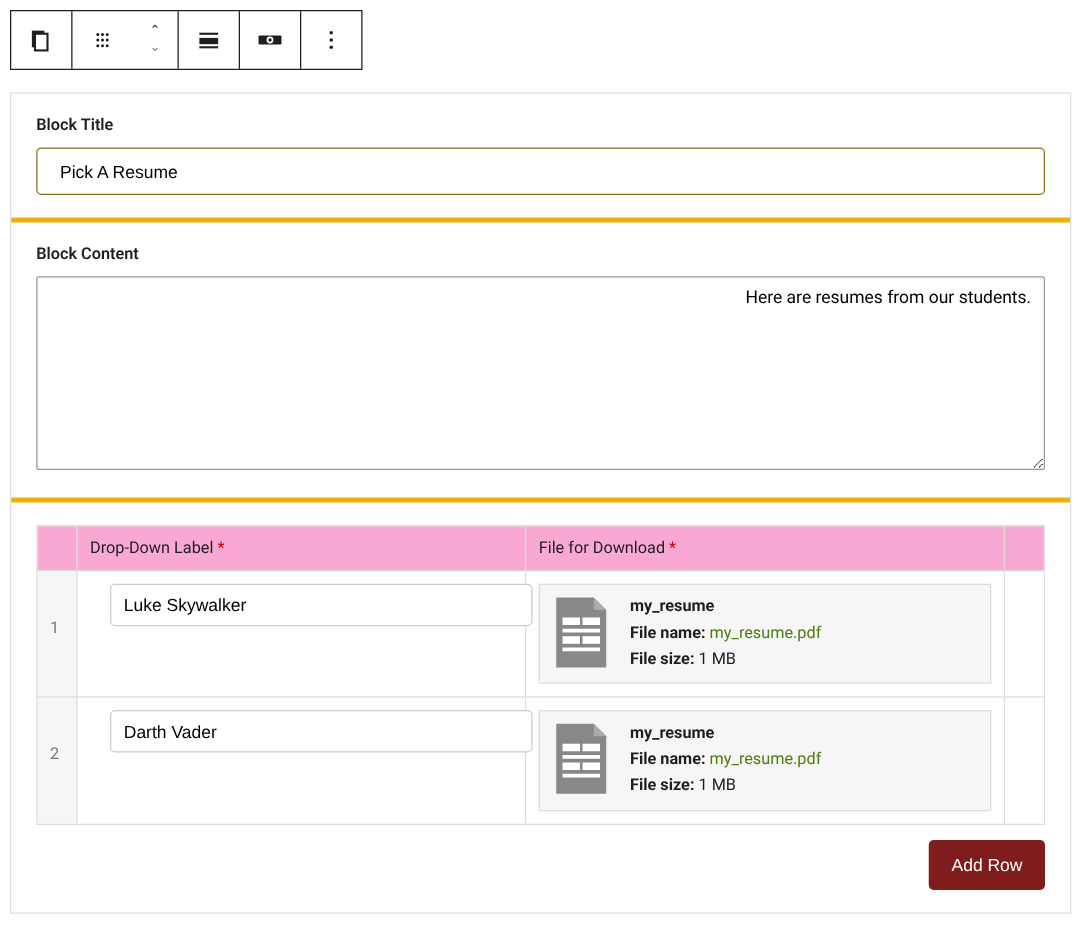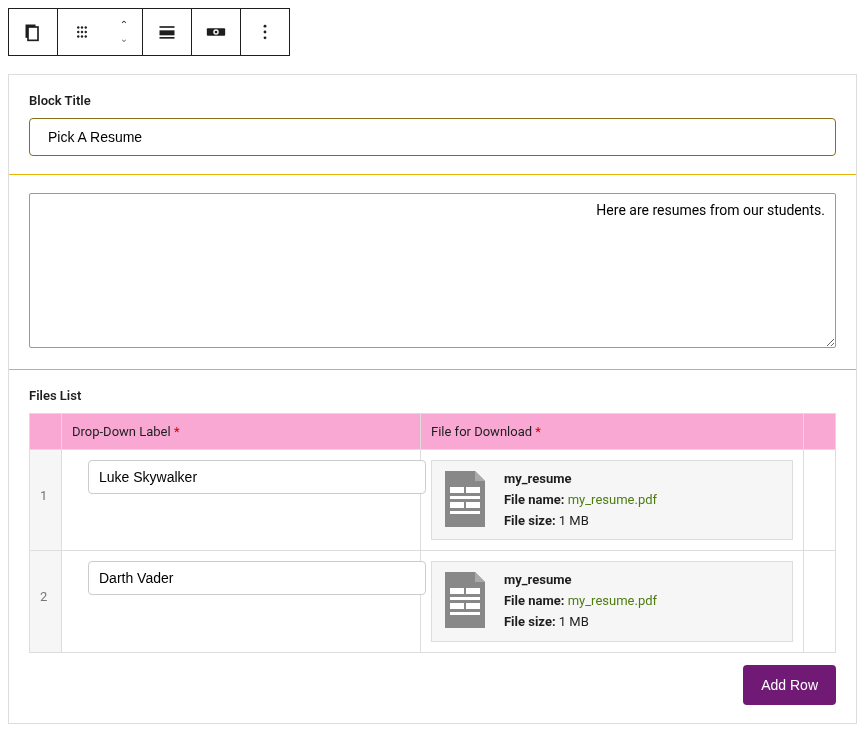--- a/index.html
+++ b/index.html
@@ -43,21 +43,21 @@
       justify-content: center;
       gap: 4px;
     }
     .chev { font-size: 10px; line-height: 1; color: #757575; cursor: pointer; }
     .chev.up { color: #1e1e1e; }
     .block-panel {
       border: 1px solid #ddd;
     }
     .block-section {
       padding: 18px 20px;
-      border-bottom: 1px solid #eab308;
+      border-bottom: 4px solid #eab308;
     }
     .block-section:last-of-type { border-bottom: none; }
     .section-label {
       font-weight: 600;
       font-size: 13px;
       margin-bottom: 10px;
       display: block;
     }
     .title-input {
       width: 100%;
@@ -120,21 +120,21 @@
       width: 50px;
       height: 60px;
       flex-shrink: 0;
     }
     .file-meta { font-size: 13px; line-height: 1.6; }
     .file-title { font-weight: 700; }
     .file-meta b { font-weight: 700; }
     .file-link { color: #4d7c0f; text-decoration: none; }
     .add-row-wrap { text-align: right; }
     .add-row-btn {
-      background: #701a75;
+      background: #7f1d1d;
       color: #fff;
       border: none;
       border-radius: 4px;
       padding: 12px 18px;
       font-size: 14px;
       cursor: pointer;
     }
   </style>
 </head>
 <body>
@@ -197,25 +197,25 @@
 </div>
 
 <div class="block-panel">
 
   <div class="block-section">
     <label class="section-label">Block Title</label>
     <input class="title-input" type="text" value="Pick A Resume" style="">
   </div>
 
   <div class="block-section">
+    <label class="section-label">Block Content</label>
     <textarea class="content-textarea" style="">Here are resumes from our students.</textarea>
   </div>
 
   <div class="block-section">
-    <label class="section-label">Files List</label>
 
     <table class="files-table">
       <thead>
         <tr>
           <th class="col-num-head"></th>
           <th><span>Drop-Down Label</span> <span class="req">*</span></th>
           <th><span>File for Download</span> <span class="req">*</span></th>
           <th class="col-action"></th>
         </tr>
       </thead>

